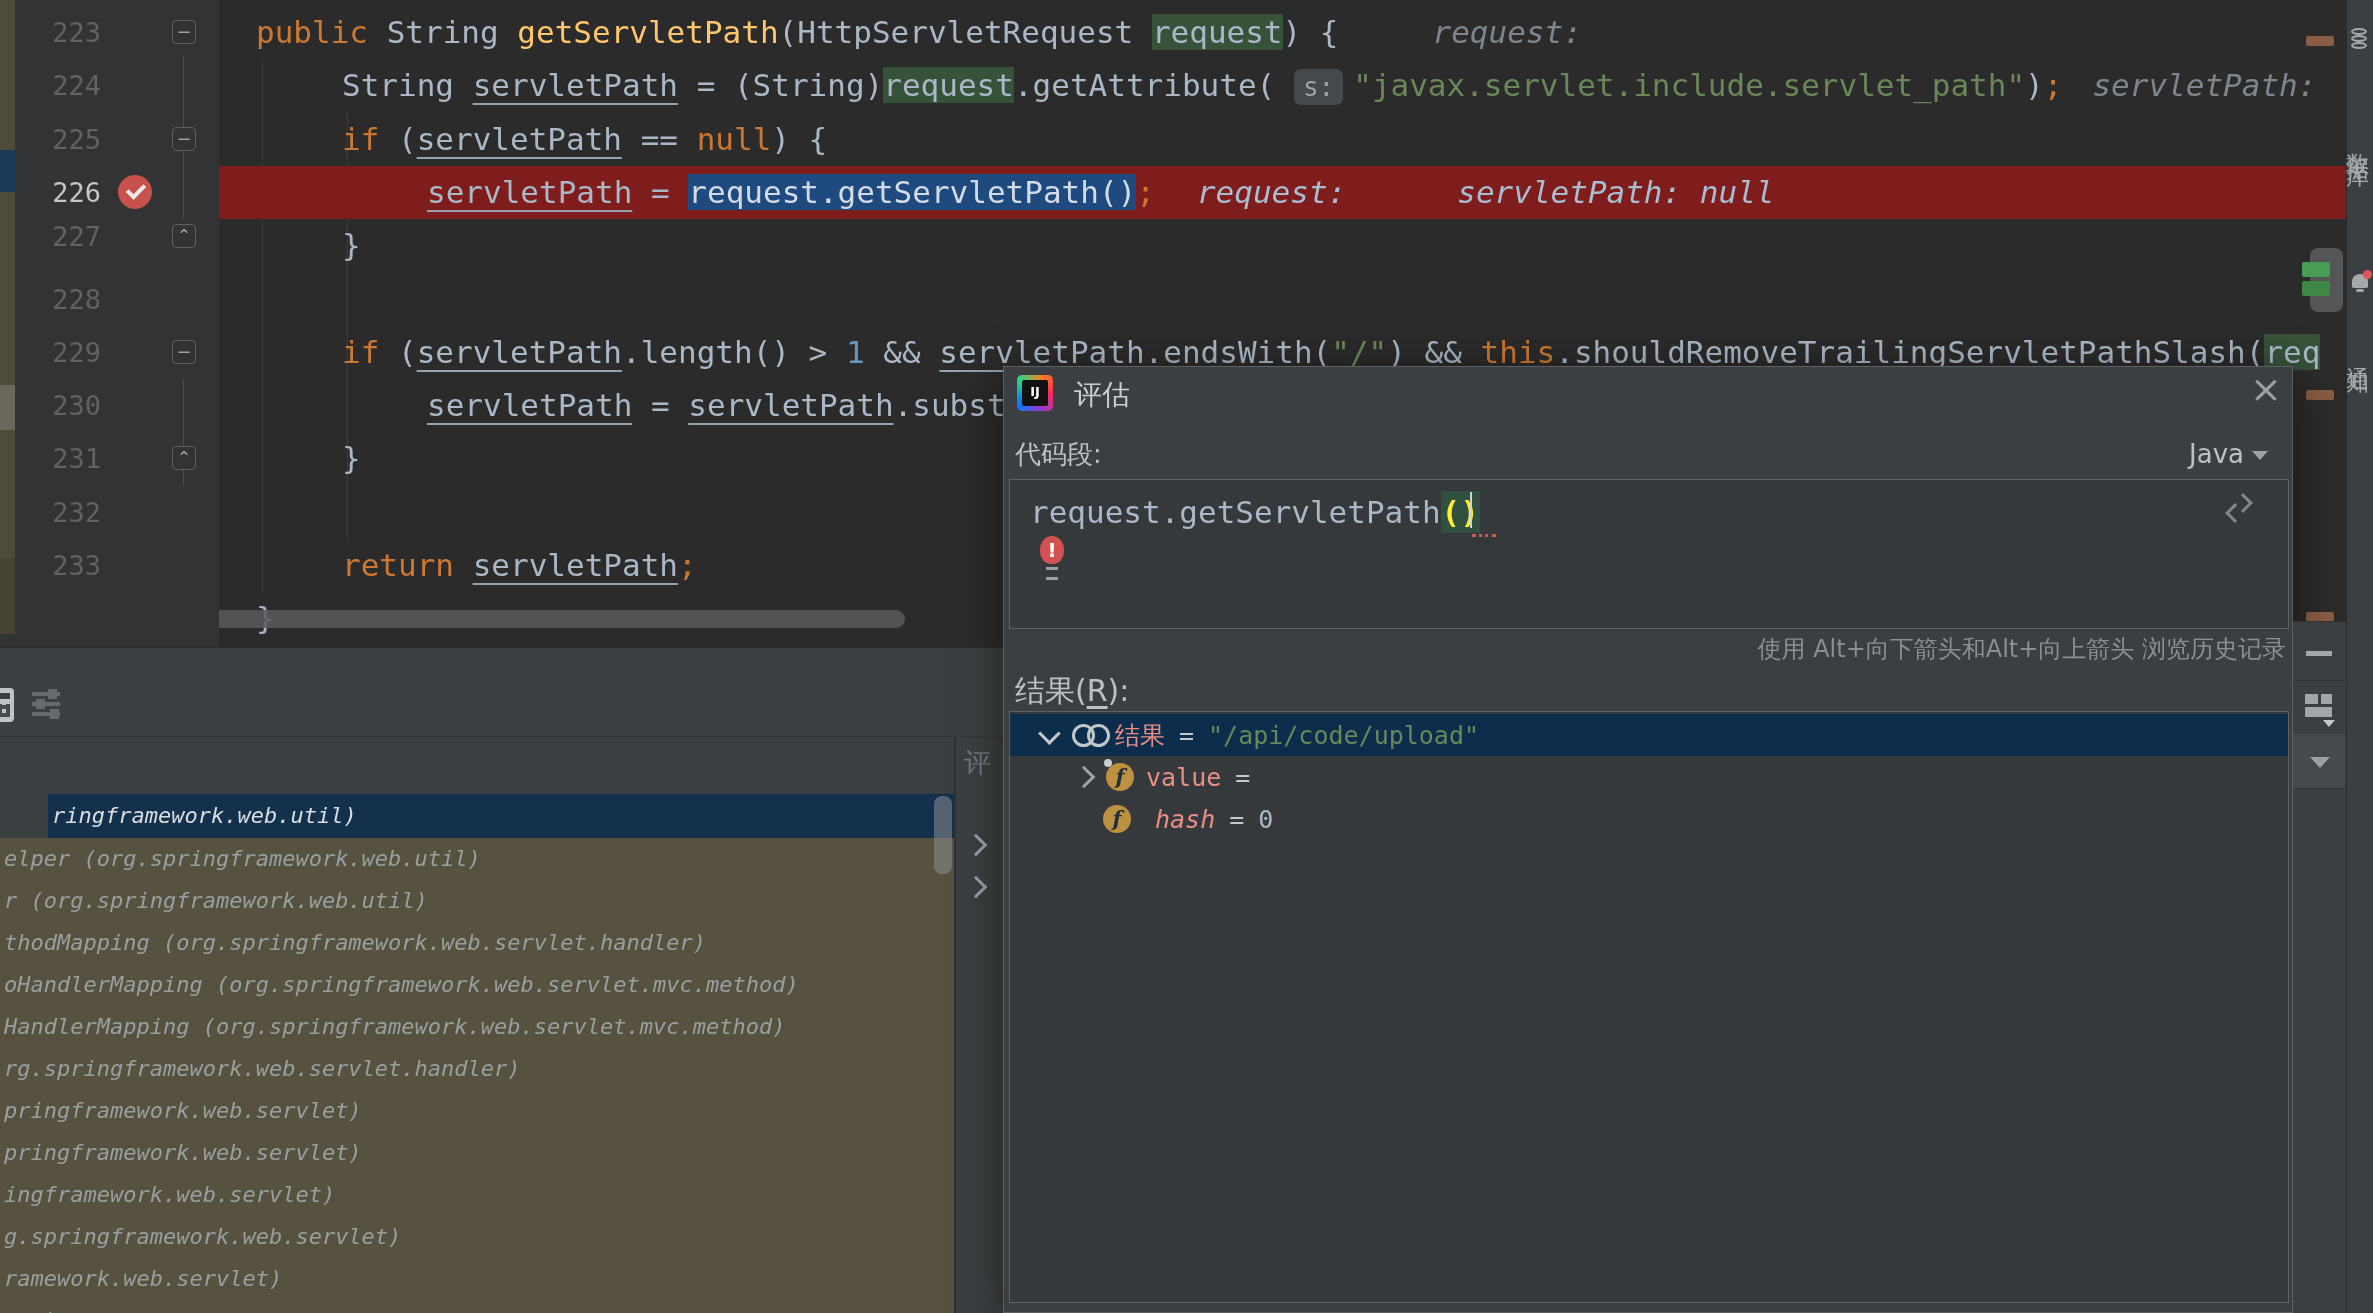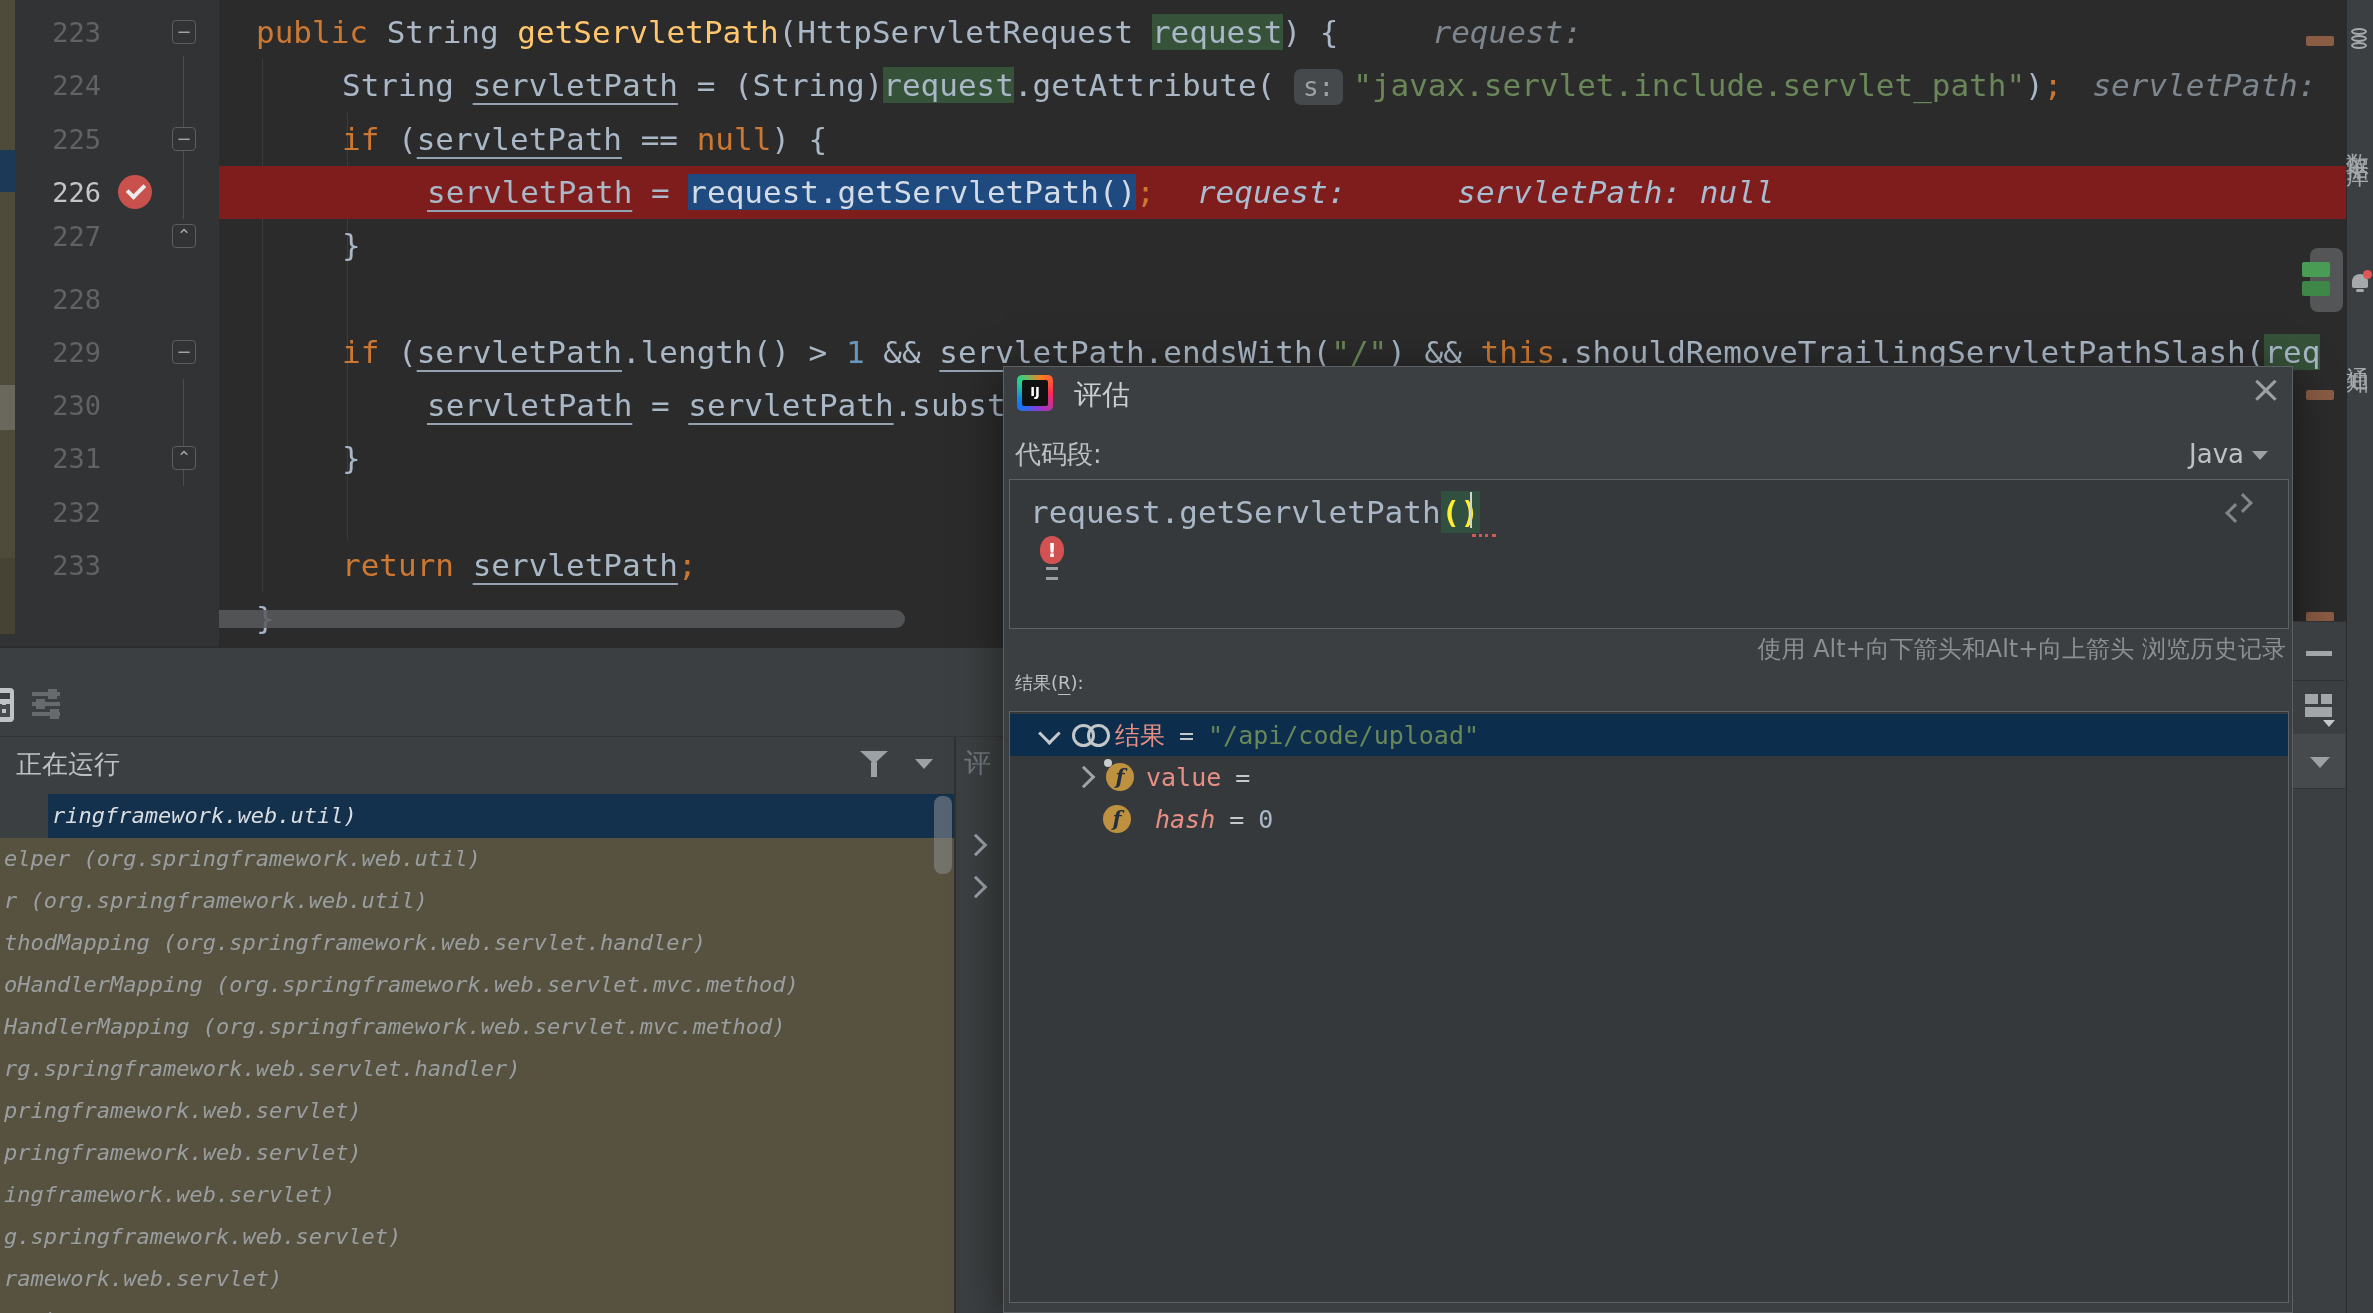--- a/index.html
+++ b/index.html
@@ -103,21 +103,21 @@
   #expr-squiggle{position:absolute;left:462px;top:50px;width:24px;height:4px;border-bottom:3px dotted #cf5b56;}
   #error-bulb{position:absolute;left:30px;top:56px;width:24px;height:28px;background:#d25252;
       border-radius:50% 50% 46% 46%;color:#fff;font-size:20px;font-weight:bold;text-align:center;line-height:28px;}
   #error-bulb::after{content:"";position:absolute;left:6px;top:31px;width:12px;height:7px;
       border-top:3px solid #9ca0a2;border-bottom:3px solid #9ca0a2;}
   #collapse-icon{position:absolute;left:1216px;top:16px;width:26px;height:26px;opacity:.75;}
   #collapse-icon i{position:absolute;width:11px;height:11px;border-top:3px solid #9aa0a3;border-right:3px solid #9aa0a3;}
   #collapse-icon i:first-child{left:10px;top:0;transform:rotate(45deg);}
   #collapse-icon i:last-child{left:2px;top:10px;transform:rotate(-135deg);}
   #dlg-history-hint{position:absolute;right:6px;top:266px;font-size:24px;color:#8b8f91;}
-  #dlg-result-label{position:absolute;left:11px;top:304px;font-size:18px;color:#bdc1c3;}
+  #dlg-result-label{position:absolute;left:11px;top:304px;font-size:30px;color:#bdc1c3;}
   #dlg-result-label u{text-underline-offset:5px;}
   #results-box{position:absolute;left:5px;top:344px;width:1280px;height:592px;background:#36393b;
       border:1px solid #5f6263;box-sizing:border-box;overflow:hidden;}
   .res-row{position:absolute;left:0;width:100%;height:42px;display:flex;align-items:center;
       font-family:"DejaVu Sans Mono",monospace;font-size:25px;white-space:pre;}
   .res-row.selected{background:#0c2d4c;}
   .res-name{color:#e88f85;}
   .res-eq{color:#c5c9cb;margin:0 14px;}
   .res-val.str{color:#6a8759;} .res-val.plain{color:#a9b7c6;}
   .chev{width:13px;height:13px;flex:none;}
@@ -251,25 +251,20 @@
           <b style="left:16px;"></b>
         </i>
       <i style="top:12px;">
           <b style="left:4px;"></b>
         </i>
       <i style="top:22px;">
           <b style="left:18px;"></b>
         </i>
     </div>
   </div>
-  <div id="threads-row">
-    <span id="threads-label">正在运行</span>
-    <div id="filter-icon"></div>
-    <div id="threads-caret" class="caret-down"></div>
-  </div>
   <div id="frames">
     <div id="frame-rows">
         <div class="frame-row selected" style="top: 0px;">ringframework.web.util)</div>
         <div class="frame-row" style="top: 44px;">elper (org.springframework.web.util)</div>
         <div class="frame-row" style="top: 86px;">r (org.springframework.web.util)</div>
         <div class="frame-row" style="top: 128px;">thodMapping (org.springframework.web.servlet.handler)</div>
         <div class="frame-row" style="top: 170px;">oHandlerMapping (org.springframework.web.servlet.mvc.method)</div>
         <div class="frame-row" style="top: 212px;">HandlerMapping (org.springframework.web.servlet.mvc.method)</div>
         <div class="frame-row" style="top: 254px;">rg.springframework.web.servlet.handler)</div>
         <div class="frame-row" style="top: 296px;">pringframework.web.servlet)</div>

